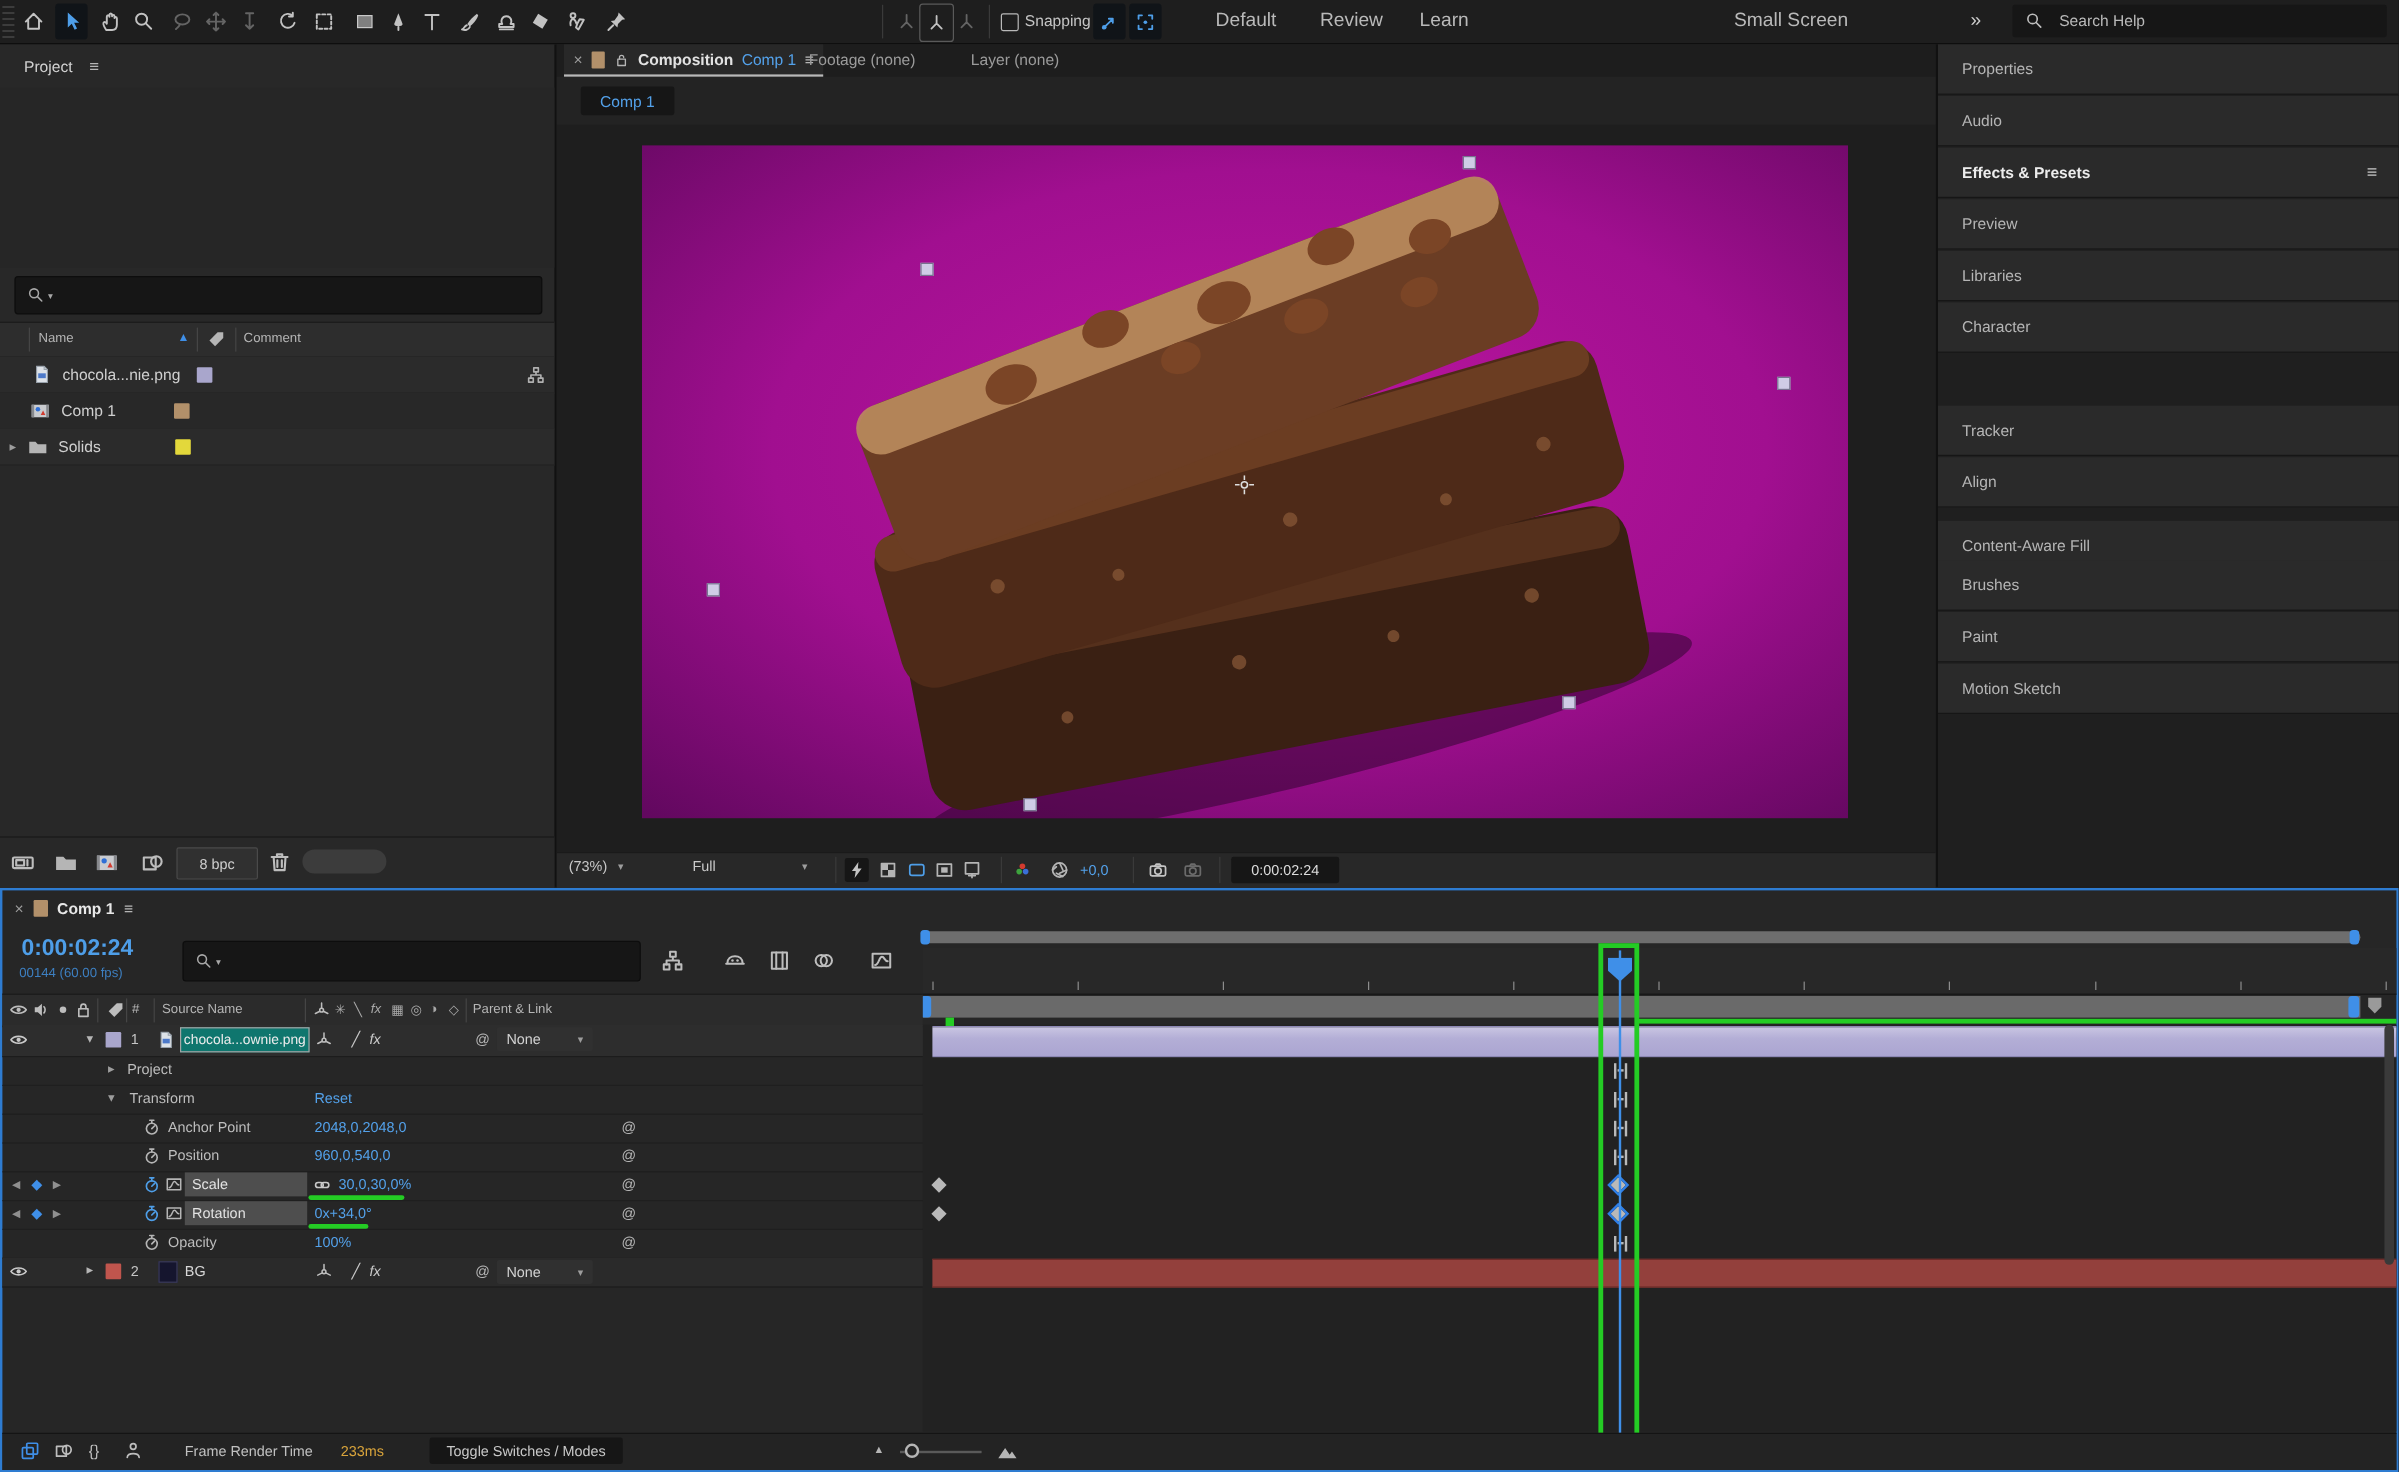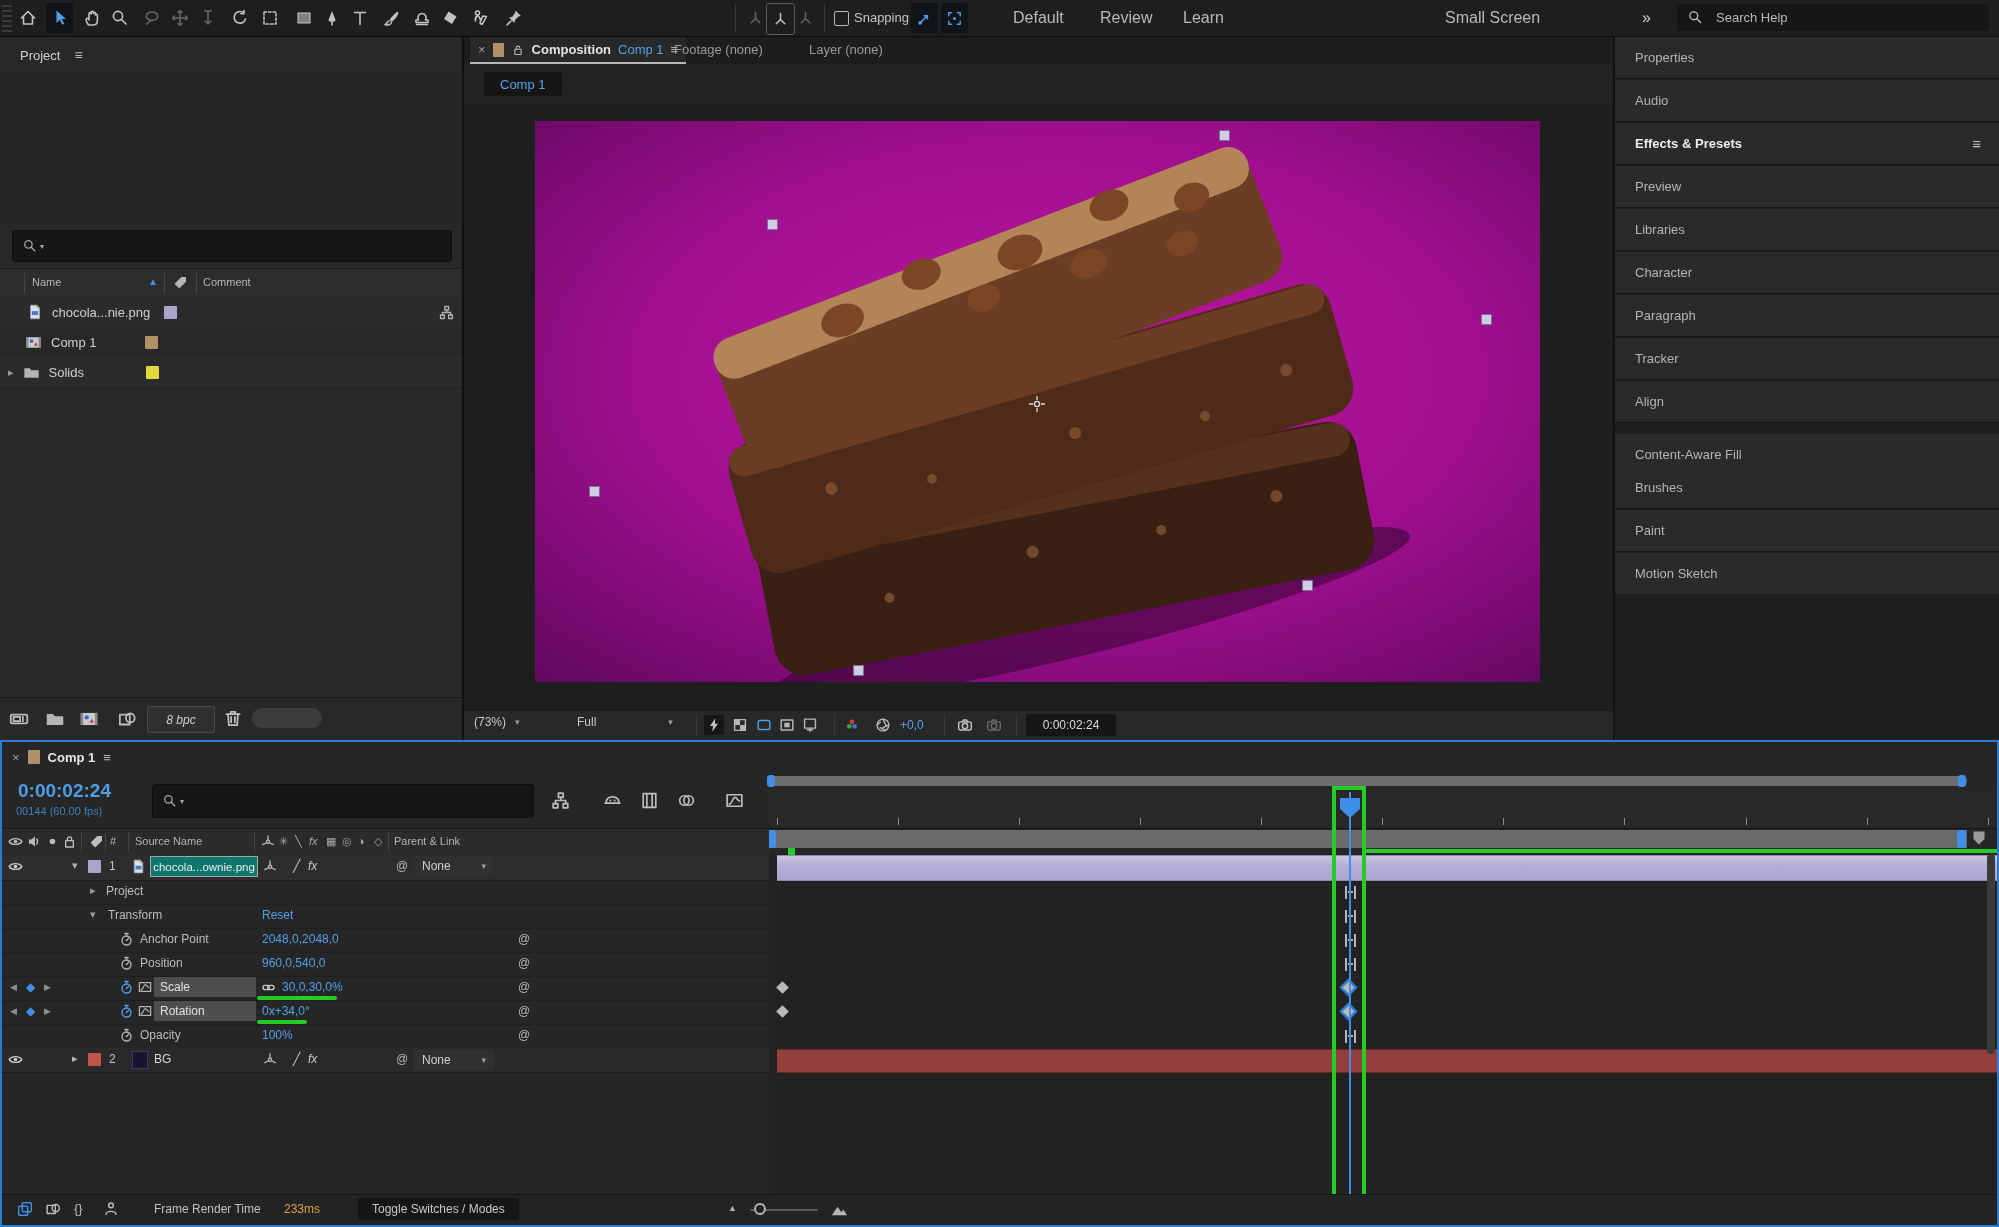--- a/index.html
+++ b/index.html
@@ -447,21 +447,21 @@
       <span class="abs" style="left:78px;top:10px;">
           <svg class="i" width="22" height="22">
             <use href="#s-comp"></use>
           </svg>
         </span>
       <span class="abs" style="left:116px;top:10px;color:#bdbdbd;">
           <svg class="i" width="22" height="22">
             <use href="#s-vennsq"></use>
           </svg>
         </span>
-      <div class="abs" style="left:147px;top:8px;width:66px;height:25px;background:#303030;border:1px solid #4a4a4a;border-radius:2px;display:flex;align-items:center;justify-content:center;font-style:italic;">
+      <div class="abs" style="left:147px;top:8px;width:66px;height:25px;background:#303030;border:1px solid #4a4a4a;border-radius:2px;display:flex;align-items:center;justify-content:center;">
         <span style="color:#cfcfcf;">8 bpc</span>
       </div>
       <span class="abs" style="left:222px;top:9px;color:#bdbdbd;">
           <svg class="i" width="22" height="22">
             <use href="#s-trash"></use>
           </svg>
         </span>
       <div class="abs" style="left:252px;top:10px;width:70px;height:20px;background:#3c3c3c;border-radius:10px;"></div>
     </div>
   </div>
@@ -633,23 +633,20 @@
     </div>
     <div class="rp-item" style="top:129px;">
         <span>Preview</span>
       </div>
     <div class="rp-item" style="top:172px;">
         <span>Libraries</span>
       </div>
     <div class="rp-item" style="top:215px;">
         <span>Character</span>
       </div>
-    <div class="rp-item" style="top:258px;">
-        <span>Paragraph</span>
-      </div>
     <div class="rp-item" style="top:344px;">
         <span>Align</span>
       </div>
     <div class="rp-item" style="top:301px;">
         <span>Tracker</span>
       </div>
     <div class="rp-item" style="top:387px;margin-top:10px;">
         <span>Content-Aware Fill</span>
       </div>
     <div class="rp-item" style="top:430px;">

